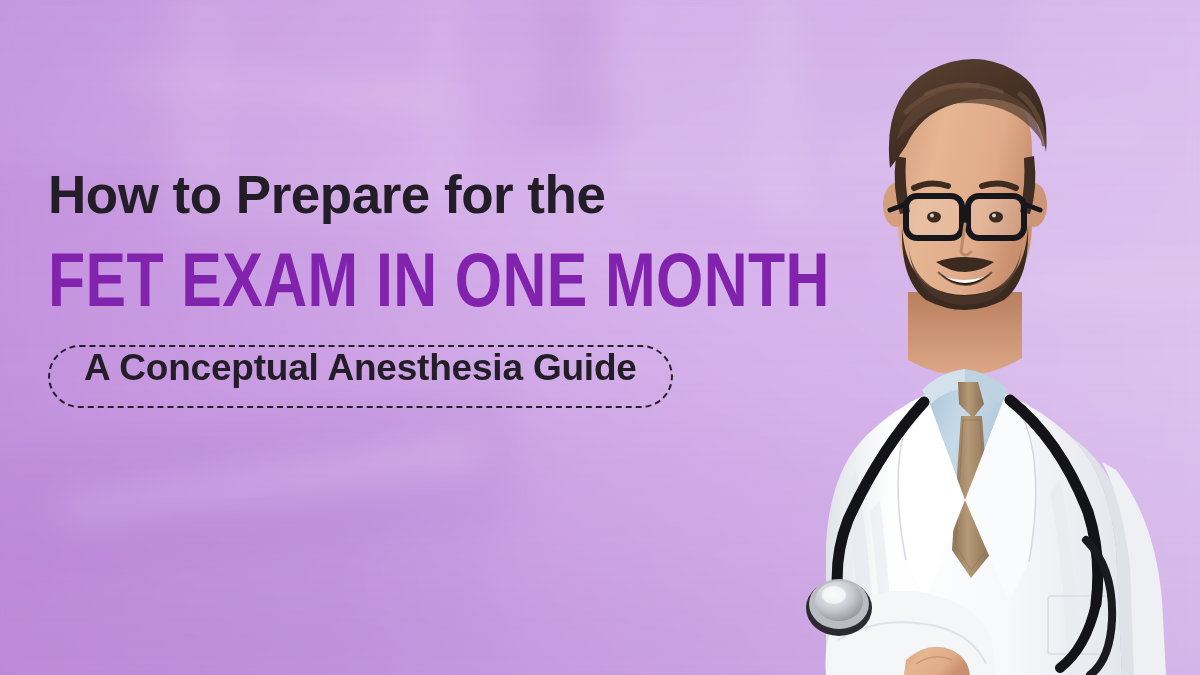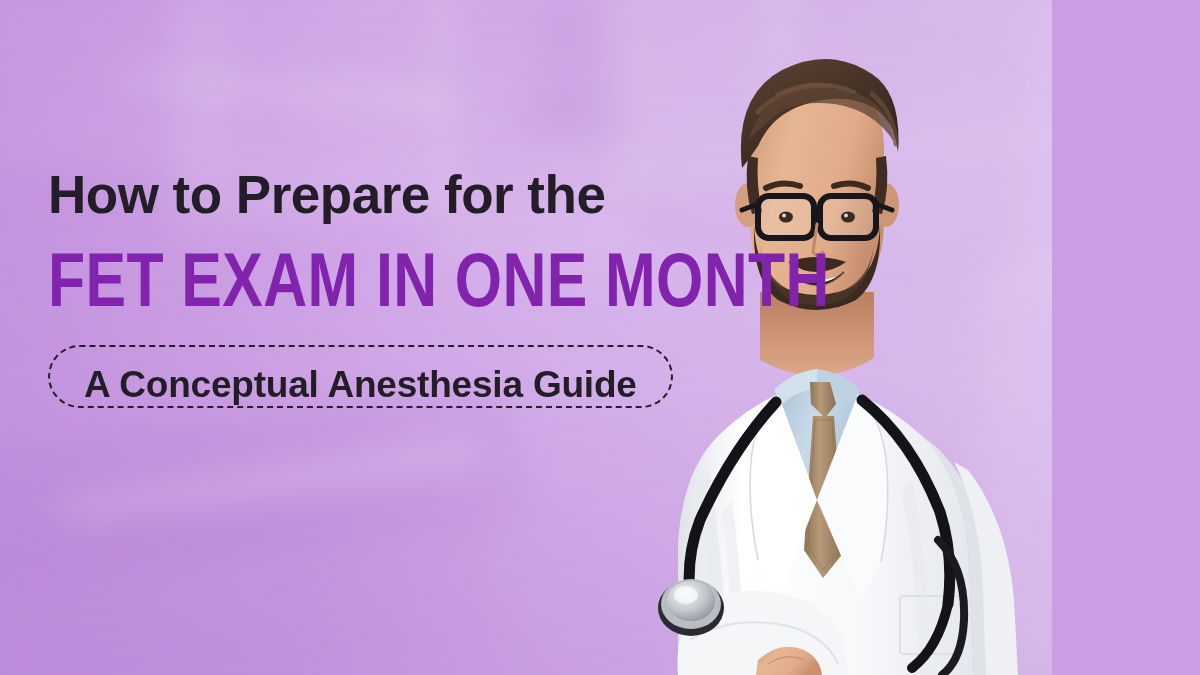--- a/index.html
+++ b/index.html
@@ -6,21 +6,21 @@
   * { margin:0; padding:0; box-sizing:border-box; }
   html, body {
     width:1200px; height:675px;
     overflow:hidden;
     font-family:"Liberation Sans", sans-serif;
     background:#c99ee2;
   }
 
   .banner {
     position:relative;
-    width:1052px; height:675px;
+    width:1200px; height:675px;
     overflow:hidden;
     background:#c99ee2;
   }
 
   
   .bg-base {
     position:absolute; inset:0;
     background:
       radial-gradient(120% 90% at 58% 38%, #d7b1ec 0%, #cb9fe3 42%, #c294dd 72%, #bd8bd9 100%);
   }
@@ -75,21 +75,21 @@
     letter-spacing:0.5px;
     color:#8223ad;
     text-transform:uppercase;
     white-space:nowrap;
     transform:scaleX(0.80);
     transform-origin:left center;
   }
   .subtitle-pill {
     margin-top:30px;
     display:inline-flex;
-    align-items:flex-end;
+    align-items:flex-start;
     justify-content:center;
     height:63px;
     padding:0 34px;
     border:2px dashed #241f28;
     border-radius:34px;
     background:transparent;
   }
   .subtitle-text {
     font-family:"Liberation Sans", sans-serif;
     font-size:37px;

